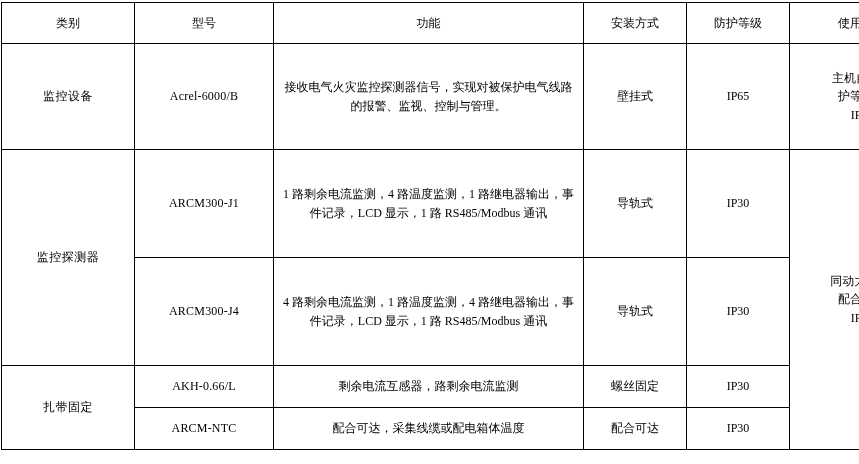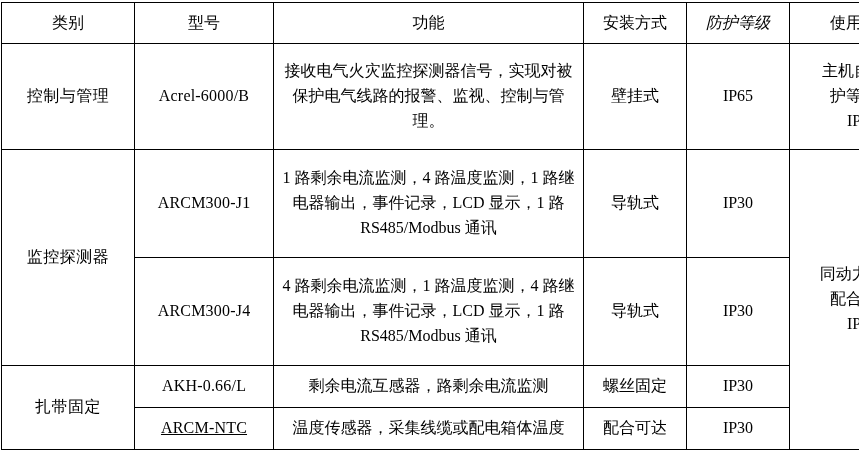--- a/index.html
+++ b/index.html
@@ -22,67 +22,66 @@
   }
   table.spec {
     border-collapse: collapse;
     width: 857px;
     margin: 2px 0 0 1px;
     table-layout: fixed;
   }
   table.spec td, table.spec th {
     border: 1px solid #000000;
     padding: 3px 6px;
-    font-size: 16px;
+    font-size: 12px;
     line-height: 1.55;
     vertical-align: middle;
     text-align: center;
     font-weight: normal;
   }
   table.spec thead td {
     height: 34px;
   }
   td.desc {
     text-align: left;
     padding-left: 8px;
     padding-right: 8px;
   }
   td.model {
     font-family: "Liberation Serif", "DejaVu Serif", serif;
     letter-spacing: 0.2px;
   }
   .u {
-    text-decoration: underline;
   }
   .cat {
     letter-spacing: 0.5px;
   }
   .tall-1 { height: 106px; }
   .tall-2 { height: 108px; }
   .tall-3 { height: 108px; }
   .short-row { height: 42px; }
 </style>
 </head>
 <body>
 
 <div id="sheet">
   <table class="spec">
     <thead>
       <tr>
         <td style="width:120px;">类别</td>
         <td style="width:126px;">型号</td>
         <td style="width:297px;margin-top:32px;">功能</td>
         <td style="width:90px;text-align:center;">安装方式</td>
-        <td style="width:90px;font-style:italic;">防护等级</td>
+        <td style="width:90px;">防护等级</td>
         <td style="width:132px;">使用说明</td>
       </tr>
     </thead>
     <tbody>
       <tr class="tall-1">
-        <td class="cat">控制与管理</td>
+        <td class="cat">监控设备</td>
         <td class="model">Acrel-6000/B</td>
         <td class="desc">接收电气火灾监控探测器信号，实现对被保护电气线路的报警、监视、控制与管理。</td>
         <td>壁挂式</td>
         <td>IP65</td>
         <td>
           <div>主机自身防</div>
           <div>护等级达</div>
           <div>IP65</div>
         </td>
       </tr>
@@ -106,19 +105,19 @@
       </tr>
       <tr class="short-row">
         <td class="cat" rowspan="2">扎带固定</td>
         <td class="model">AKH-0.66/L</td>
         <td class="desc">剩余电流互感器，路剩余电流监测</td>
         <td>螺丝固定</td>
         <td>IP30</td>
       </tr>
       <tr class="short-row">
         <td class="model"><span class="u">ARCM-NTC</span></td>
-        <td class="desc">温度传感器，采集线缆或配电箱体温度</td>
+        <td class="desc">配合可达，采集线缆或配电箱体温度</td>
         <td>配合可达</td>
         <td>IP30</td>
       </tr>
     </tbody>
   </table>
 </div>
 
 </body></html>

